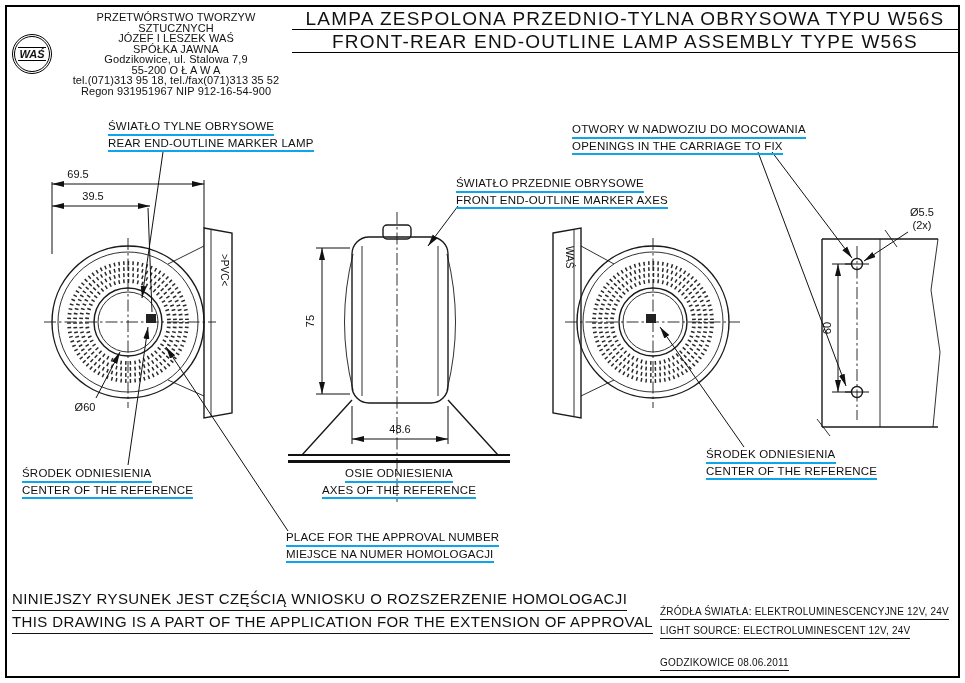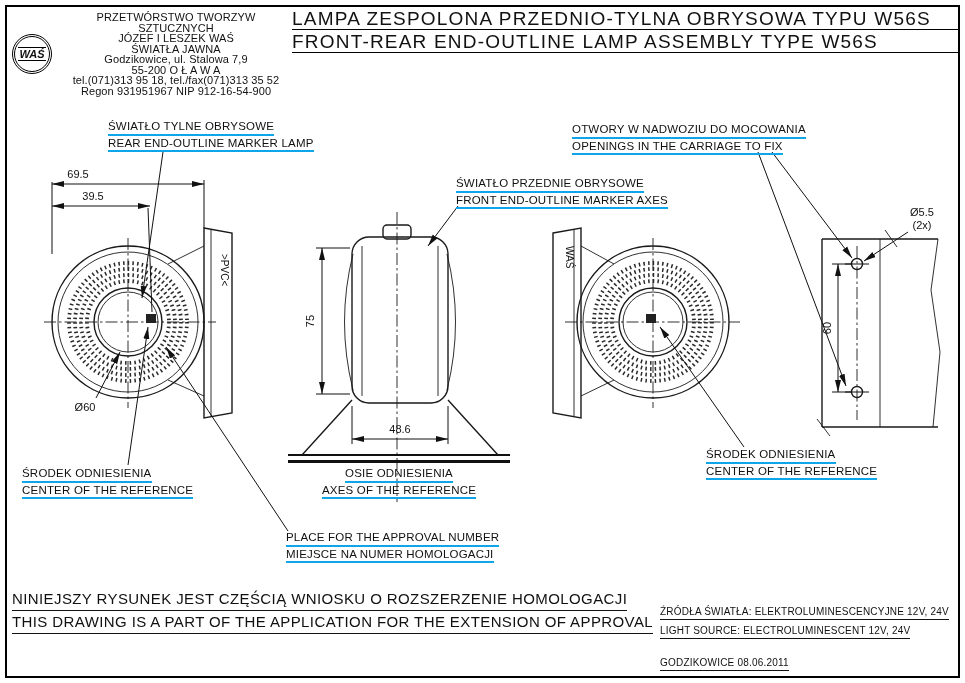--- a/index.html
+++ b/index.html
@@ -19,21 +19,21 @@
   .smalltxt{font-size:10px}
 
   
   .company{position:absolute;left:12px;top:12px;width:282px;display:flex;gap:6px;align-items:center}
   .logo{width:40px;height:40px;border:3px double #000;border-radius:50%;display:flex;align-items:center;justify-content:center;font-weight:bold;font-style:italic;font-size:11px;flex:none}
   .logo span{border-top:1.5px solid #000;border-bottom:1.5px solid #000;padding:0 1px;line-height:1.15}
   .clines{flex:1;text-align:center;font-size:11px;line-height:10.5px;letter-spacing:0.1px}
 
   
   .titleblock{position:absolute;left:292px;top:7px;right:7px}
-  .trow{height:23px;line-height:23px;border-bottom:1.6px solid #000;font-size:19px;letter-spacing:1.2px;white-space:nowrap}
+  .trow{height:23px;line-height:23px;border-bottom:1.6px solid #000;text-align:center;font-size:19px;letter-spacing:1.2px;white-space:nowrap}
 
   
   .callout{position:absolute;font-size:11.5px;line-height:14px;letter-spacing:0.2px;white-space:nowrap}
   .callout .u{display:block;width:max-content;border-bottom:2px solid #0ea5e9;padding-bottom:0.5px}
   .callout.center{text-align:right}
   .callout.center .u{margin-left:auto;margin-right:auto}
 
   
   .note{position:absolute;left:12px;top:588px;font-size:15px;line-height:21px;letter-spacing:0.4px}
   .note .u{width:max-content;border-bottom:1.4px solid #111;padding-bottom:1px}
@@ -173,21 +173,21 @@
     </g>
   </svg>
 
   <div class="company">
     <div class="logo">
         <span>WAŚ</span>
       </div>
     <div class="clines">
       <div>PRZETWÓRSTWO TWORZYW SZTUCZNYCH</div>
       <div>JÓZEF I LESZEK WAŚ</div>
-      <div>ŚWIATŁA JAWNA</div>
+      <div>SPÓŁKA JAWNA</div>
       <div>Godzikowice, ul. Stalowa 7,9</div>
       <div>55-200  O Ł A W A</div>
       <div>tel.(071)313 95 18, tel./fax(071)313 35 52</div>
       <div>Regon 931951967 NIP 912-16-54-900</div>
     </div>
   </div>
 
   <div class="titleblock">
     <div class="trow">LAMPA ZESPOLONA PRZEDNIO-TYLNA OBRYSOWA TYPU W56S</div>
     <div class="trow">FRONT-REAR END-OUTLINE LAMP ASSEMBLY TYPE W56S</div>

